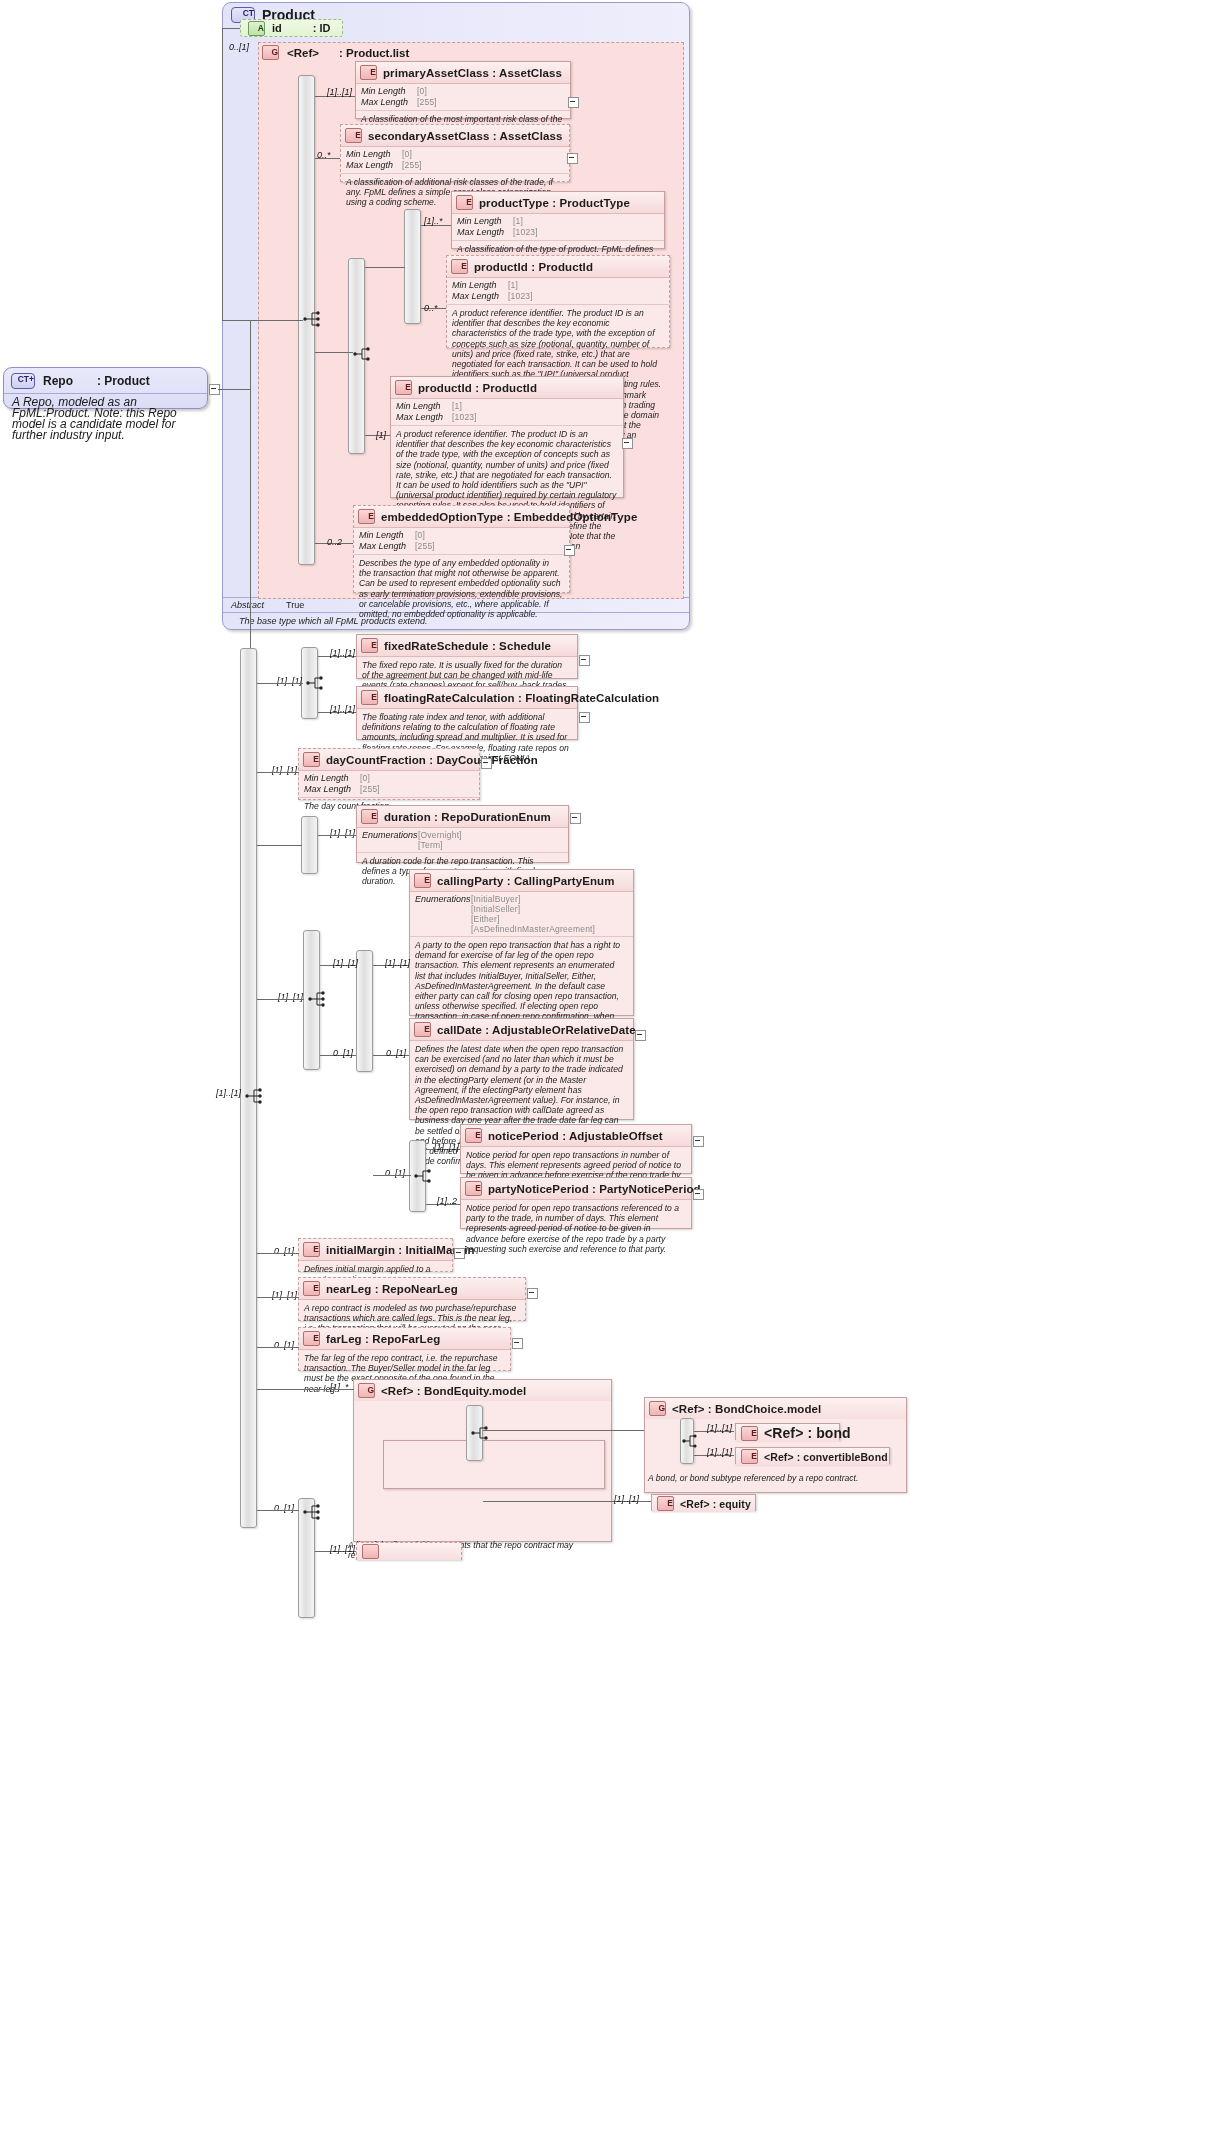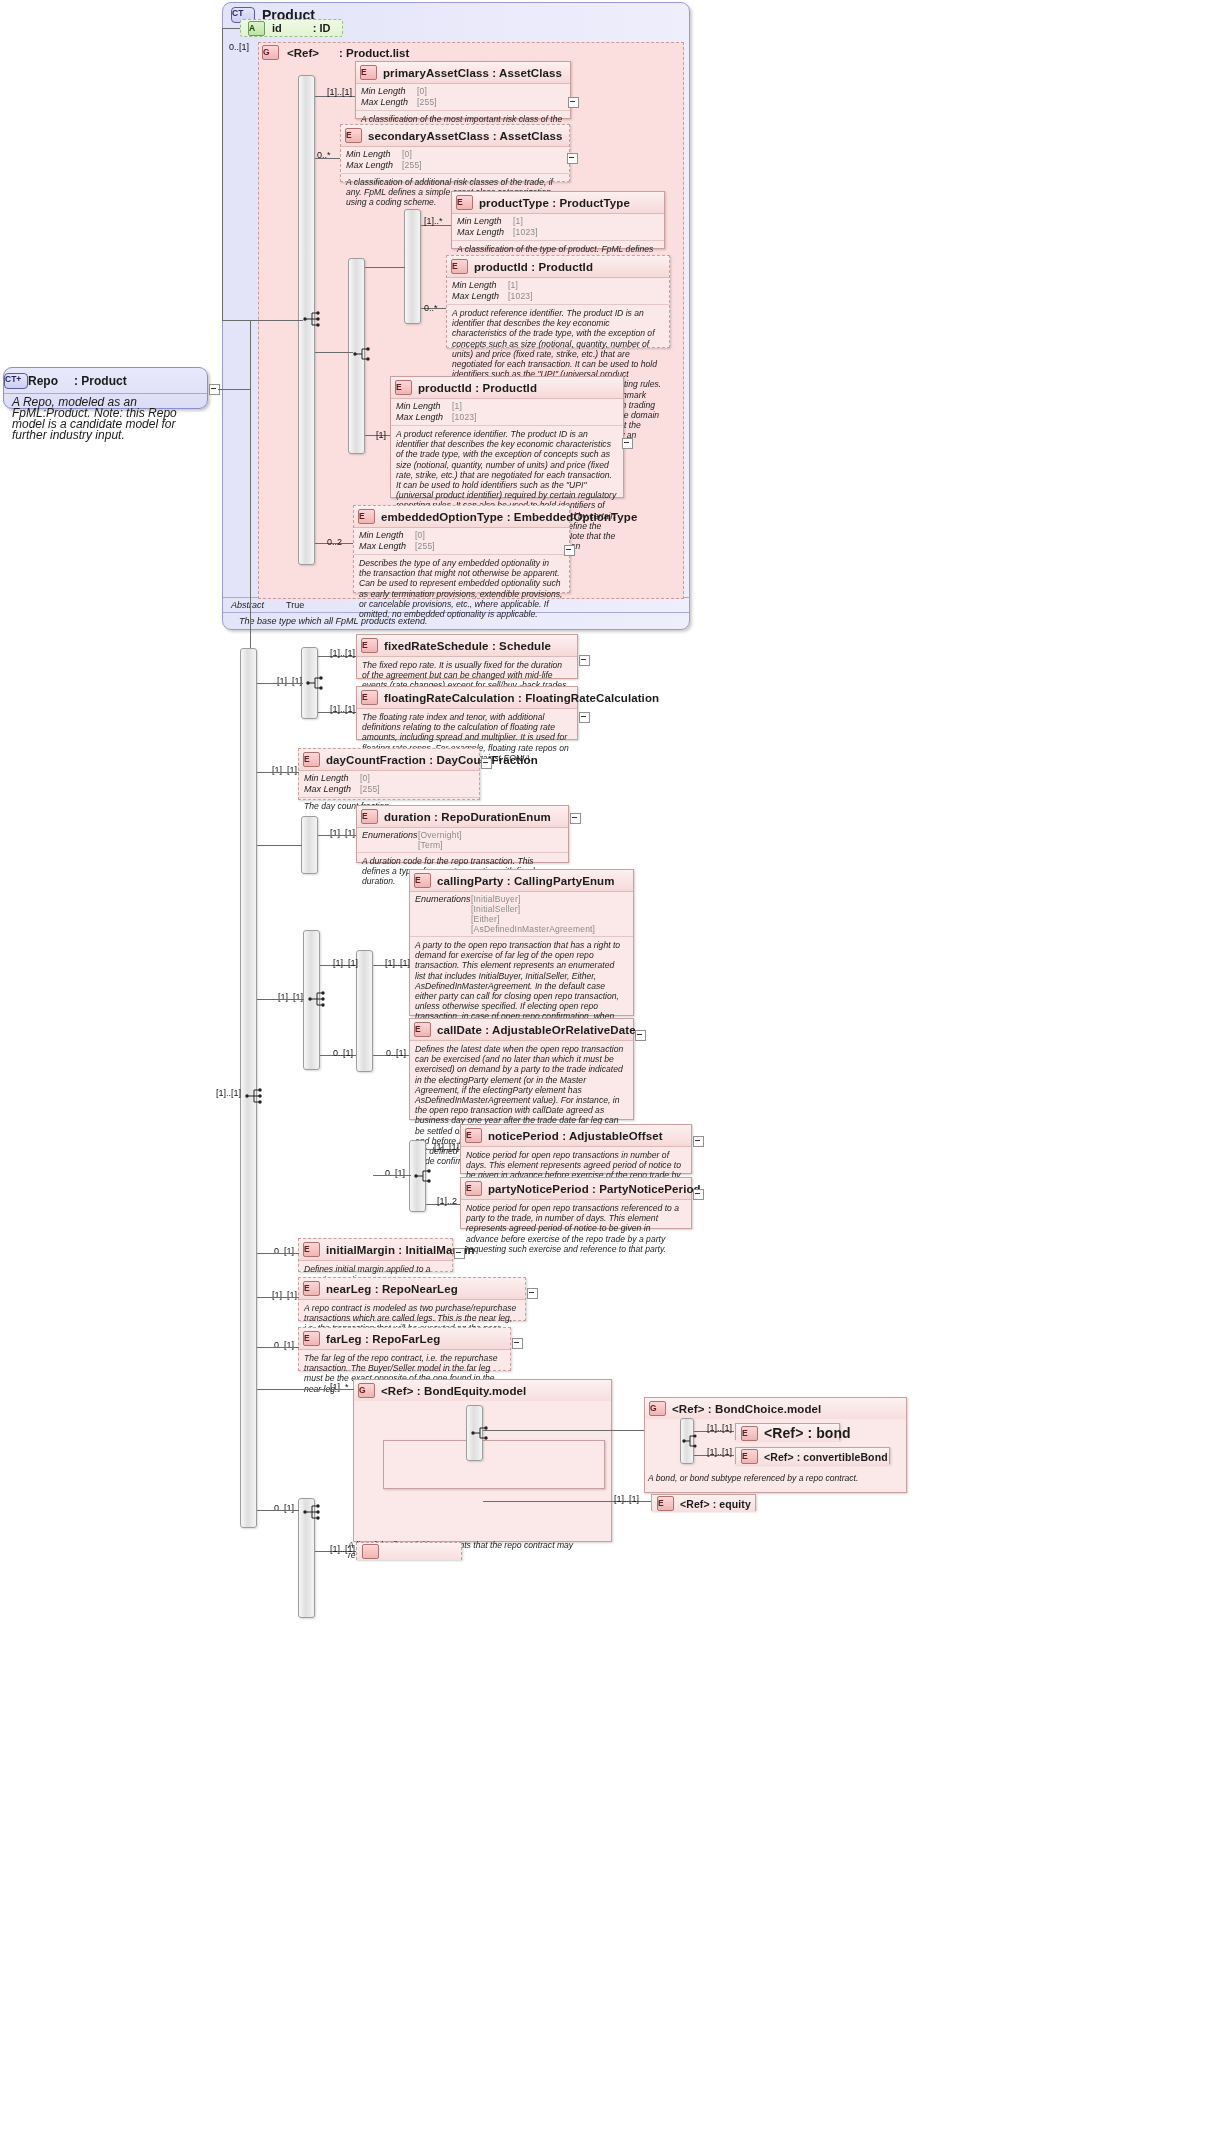--- a/index.html
+++ b/index.html
@@ -19,21 +19,21 @@
   .node .facets .fname{width:56px;flex:none;}
   .node .facets .fval{color:#8a8a8a;font-style:normal;font-size:8.5px;letter-spacing:.2px;}
   .node .facets .fvals{color:#8a8a8a;font-style:normal;font-size:8.5px;letter-spacing:.2px;line-height:10px;}
   .node .desc{padding:3px 6px 4px 5px;font-style:italic;font-size:8.6px;line-height:10.2px;color:#232323;
               border-top:1px solid #e3c6c6;}
   .node .desc.noline{border-top:none;}
 
   
   .ic{flex:none;width:15px;height:13px;border:1px solid #b07070;border-radius:2px;
       background:linear-gradient(to bottom,#fbd7d7,#f0b4b4);color:#5c1f1f;font-size:8.5px;
-      font-weight:bold;line-height:12px;text-align:left;}
+      font-weight:bold;line-height:12px;text-align:right;}
   .ic.g{background:linear-gradient(to bottom,#fbd7d7,#f0b4b4);}
   .ic.a{border-color:#6f9a5f;background:linear-gradient(to bottom,#ddf3cf,#bde3a6);color:#22430f;
         border-radius:2px;}
   .ic.ct{width:22px;height:14px;border:1.5px solid #5a5aa0;border-radius:4px;
          background:linear-gradient(to bottom,#e6e6fb,#cfcff3);color:#22226b;font-size:8.5px;line-height:11px;}
 
   
   .ctbox{position:absolute;box-sizing:border-box;border:1px solid #9a9ad0;border-radius:9px;
          background:linear-gradient(to right,#e4e4f9,#eeeefc);box-shadow:2px 2px 3px rgba(0,0,0,.2);}
   .ctbox > .cthdr{display:flex;align-items:center;gap:7px;padding:4px 8px;}
@@ -42,21 +42,21 @@
   .ctfoot .abs{display:flex;gap:22px;padding:2px 8px;font-style:italic;}
   .ctfoot .abs b{font-style:normal;font-weight:normal;}
   .ctfoot .base{padding:3px 16px;font-style:italic;border-top:1px solid #a9a9d8;background:transparent;}
 
   
   .mgroup{position:absolute;box-sizing:border-box;border:1px dashed #c89a9a;background:#fbdede;}
 
   
   .repobox{position:absolute;box-sizing:border-box;border:1px solid #8e8ec8;border-radius:9px;
            background:linear-gradient(to bottom,#e9e9fb,#dcdcf6);box-shadow:2px 2px 3px rgba(0,0,0,.22);}
-  .repobox .rhdr{display:flex;align-items:center;gap:0;padding:5px 8px 4px 0;}
+  .repobox .rhdr{display:flex;align-items:center;gap:8px;padding:5px 8px 4px 7px;}
   .repobox .rname{font-weight:bold;font-size:12px;}
   .repobox .rdesc{padding:3px 8px 5px 8px;font-style:italic;font-size:12px;line-height:11px;
                   border-top:1px solid #a7a7d8;}
 
   
   .attrbox{position:absolute;box-sizing:border-box;border:1px dashed #9ab88a;border-radius:3px;
            background:linear-gradient(to bottom,#eef9e4,#e2f4d2);display:flex;align-items:center;gap:7px;
            padding:0 7px;}
   .attrbox .an{font-weight:bold;font-size:11px;}
   .attrbox .at{font-weight:bold;font-size:11px;}
@@ -65,21 +65,21 @@
   .seqcol{position:absolute;box-sizing:border-box;border:1px solid #9c9c9c;border-radius:3px;
           background:linear-gradient(to right,#f7f7f7,#dedede 45%,#f4f4f4);
           box-shadow:1px 1px 2px rgba(0,0,0,.15);}
 
   
   .ln{position:absolute;background:#6b6b6b;}
   .lnh{height:1px;}
   .lnv{width:1px;}
 
   
-  .card{position:absolute;font-size:9px;color:#111;white-space:nowrap;}
+  .card{position:absolute;font-style:italic;font-size:9px;color:#111;white-space:nowrap;}
 
   
   .glyph{position:absolute;width:22px;height:18px;}
 
   
   .expand{position:absolute;width:9px;height:9px;border:1px solid #909090;background:#fff;}
   .expand:after{content:"";position:absolute;left:1px;top:3px;width:5px;height:1px;background:#333;}
 </style>
 </head>
 <body>

